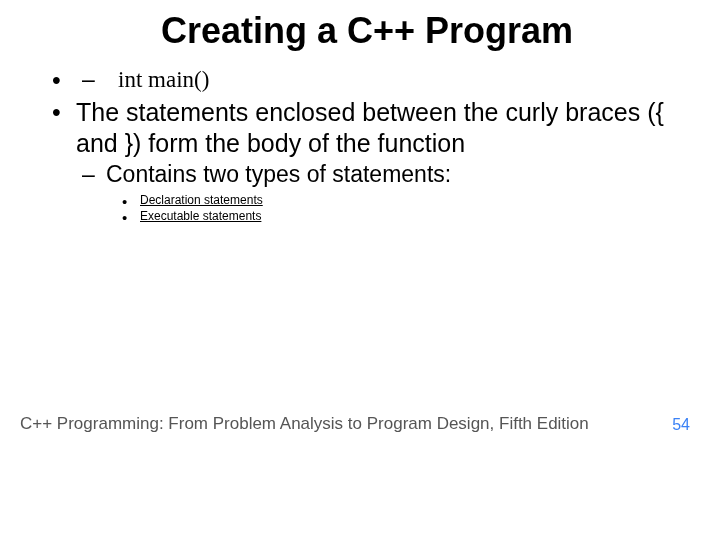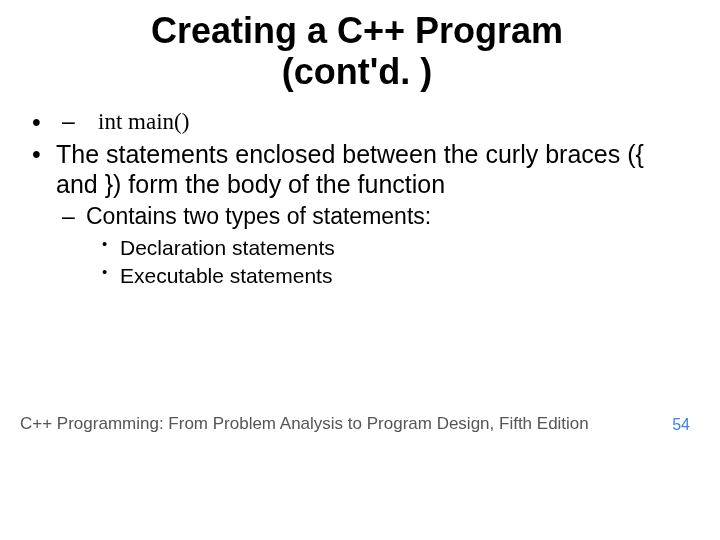--- a/index.html
+++ b/index.html
@@ -1,39 +1,38 @@
 <!DOCTYPE html>
 <html><head>
 <meta charset="utf-8">
 <style>
   * { margin: 0; padding: 0; box-sizing: border-box; }
   html, body { width: 720px; height: 540px; background: #fff; font-family: Arial, Helvetica, sans-serif; color: #000; }
-  .slide { width: 720px; height: 456px; position: relative; padding: 10px 30px 0 24px; }
+  .slide { width: 720px; height: 456px; position: relative; padding: 10px 30px 0 44px; }
   .title { font-size: 36px; text-align: center; line-height: 1.15; margin: 0 auto 14px auto; }
   ul.lvl1 { list-style: none; padding-left: 0; }
   ul.lvl1 > li { font-size: 25px; line-height: 1.22; margin-bottom: 2px; padding-left: 32px; position: relative; }
   ul.lvl1 > li::before { content: "•"; position: absolute; left: 8px; top: 0; font-size: 25px; }
   ul.lvl2 { list-style: none; padding-left: 0; margin-top: 2px; }
   ul.lvl2 > li { font-size: 23px; line-height: 1.3; padding-left: 30px; position: relative; }
   ul.lvl2 > li::before { content: "–"; position: absolute; left: 6px; top: 0; }
   .mono { font-family: Liberation Serif, serif; margin-left: 12px; }
   ul.lvl3 { list-style: none; padding-left: 0; margin-top: 2px; }
-  ul.lvl3 > li { font-size: 21px; line-height: 1.35; padding-left: 34px; position: relative; }
+  ul.lvl3 > li { font-size: 12px; line-height: 1.35; padding-left: 34px; position: relative; text-decoration: underline; }
   ul.lvl3 > li::before { content: "•"; position: absolute; left: 16px; top: 0; font-size: 15px; }
   .footer-left { position: absolute; left: 20px; bottom: 22px; font-size: 17px; color: #555; }
   .footer-right { position: absolute; right: 30px; bottom: 22px; font-size: 16px; color: #3b82f6; }
 </style>
 </head>
 <body>
 
 <div class="slide">
 
   <h1 class="title">
     <span>Creating a C++ Program</span><br>
-    <span>(cont'd. )</span>
   </h1>
 
   <ul class="lvl1">
 
 
     <li>
       <ul class="lvl2">
         <li>
           <span class="mono">int main()</span>
         </li>

